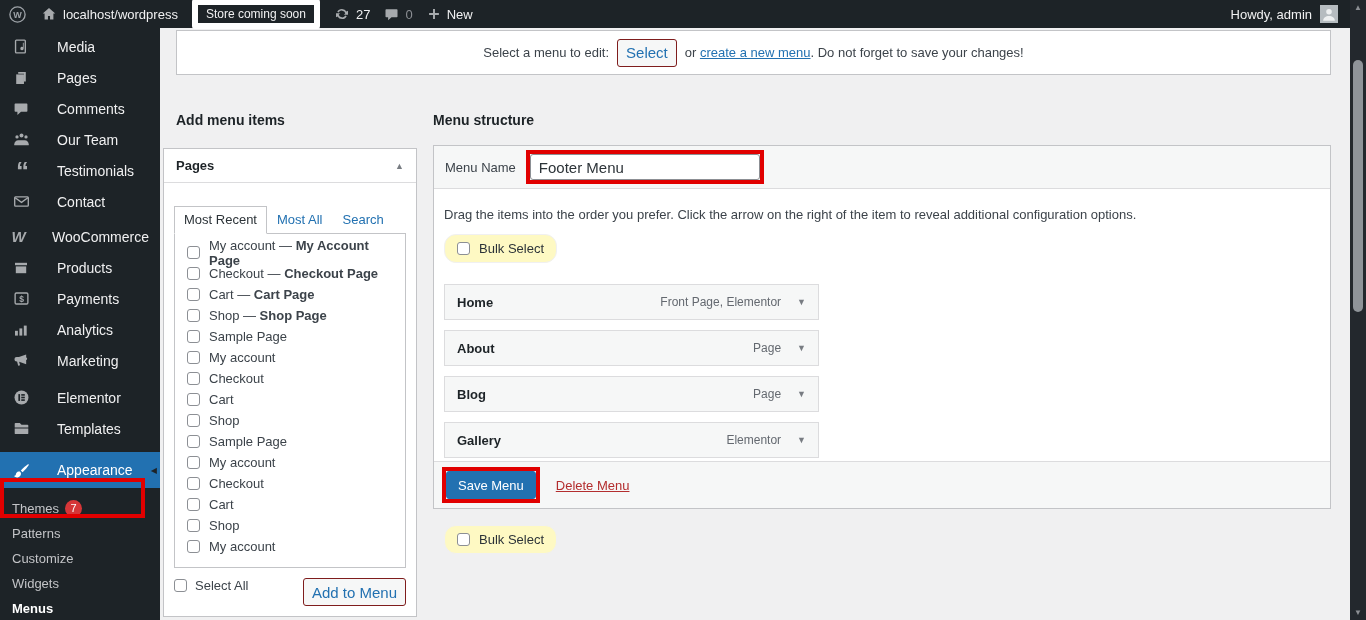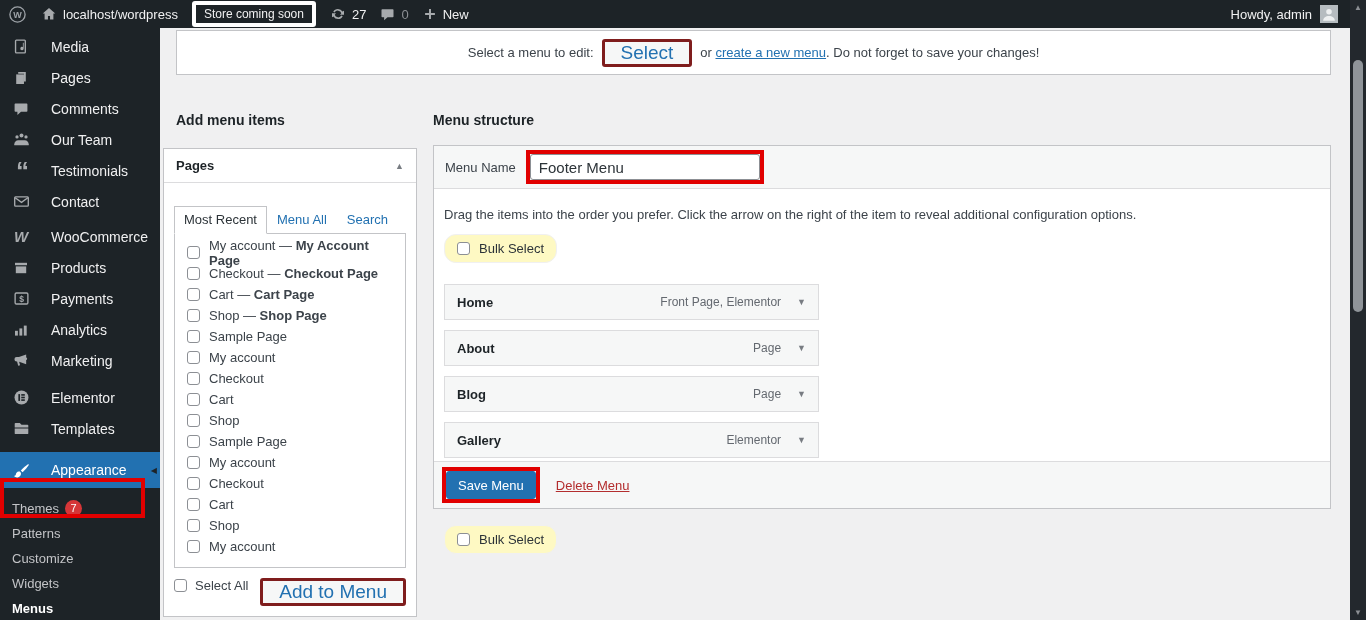--- a/index.html
+++ b/index.html
@@ -5,48 +5,48 @@
   * { margin:0; padding:0; box-sizing:border-box; }
   html,body { background:#f0f0f1; }
   body { font-family:"Liberation Sans",sans-serif; }
   .screen { position:relative; width:1366px; height:620px; overflow:hidden; background:#f0f0f1; font-size:13px; color:#3c434a; }
 
   
   .adminbar { position:absolute; left:0; top:0; width:1350px; height:28px; background:#1d2327; color:#f0f0f1; display:flex; align-items:center; padding:0 12px 0 8px; gap:14px; z-index:6; }
   .ab-item { display:flex; align-items:center; gap:6px; font-size:13px; color:#f0f0f1; }
   .ab-item svg { display:block; }
   .ab-icon { color:#a7aaad; display:flex; }
-  .badge-cs { border:4px solid #ffffff; border-radius:3px; padding:2px 8px; font-size:12px; }
+  .badge-cs { border:6px solid #ffffff; border-radius:3px; padding:2px 8px; font-size:12px; }
   .dim { color:#8c8f94; }
   .ab-right { margin-left:auto; display:flex; align-items:center; gap:8px; }
   .avatar { width:18px; height:18px; display:flex; }
 
   
   .sidebar { position:absolute; left:0; top:28px; width:160px; height:592px; background:#1d2327; padding-top:3px; z-index:5; }
-  .sb-item { height:31px; display:flex; align-items:center; gap:20px; padding:0 11px; font-size:14px; color:#f0f0f1; cursor:pointer; }
+  .sb-item { height:31px; display:flex; align-items:center; gap:26px; padding:0 11px; font-size:14px; color:#f0f0f1; cursor:pointer; }
   .sb-item .icon { width:20px; display:flex; justify-content:center; align-items:center; color:#a7aaad; }
   .sb-item.sep { margin-top:4px; }
   .sb-item.sep2 { margin-top:6px; }
   .sb-item.selected { background:#2271b1; height:36px; margin-top:8px; position:relative; color:#fff; }
   .sb-item.selected .icon { color:#fff; }
   .sb-caret { position:absolute; right:3px; top:14px; color:#1d2327; font-size:8px; }
   .q-ic { font-size:26px; line-height:10px; color:#a7aaad; letter-spacing:-3px; font-weight:bold; height:14px; overflow:visible; }
   .w-ic { font-weight:bold; font-style:italic; font-size:15px; color:#a7aaad; }
   .sb-sub { padding-top:8px; }
   .sb-sub-item { height:25px; line-height:25px; padding:0 12px; color:#c3c4c7; font-size:13px; cursor:pointer; display:flex; align-items:center; gap:6px; }
   .sb-sub-item.current { color:#fff; font-weight:bold; }
   .count-badge { background:#d63638; color:#fff; border-radius:50%; min-width:17px; height:17px; display:inline-flex; align-items:center; justify-content:center; font-size:11px; font-weight:normal; }
 
   
   .content { position:absolute; left:160px; top:28px; width:1190px; height:592px; }
   .selectbar { position:absolute; left:16px; top:2px; width:1155px; height:45px; background:#fff; border:1px solid #c3c4c7; display:flex; align-items:center; padding:0 13px; gap:8px;justify-content:center; }
   .red-wrap { border:4px solid #e10000; display:inline-flex; }
   .dropdown { width:182px; height:29px; background:#fff; border:1px solid #8c8f94; border-radius:3px; display:flex; align-items:center; justify-content:space-between; padding:0 9px; color:#2c3338; cursor:pointer; }
   .chev { width:7px; height:7px; border-right:1.5px solid #50575e; border-bottom:1.5px solid #50575e; transform:rotate(45deg); margin-top:-3px; }
-  .btn-secondary { height:28px; padding:0 16px; background:#f6f7f7; border:3px solid #7f1d1d; border-radius:3px; color:#2271b1; font-size:19px; display:inline-flex; align-items:center; cursor:pointer; font-family:inherit; }
+  .btn-secondary { height:28px; padding:0 8px; background:#f6f7f7; border:1px solid #7f1d1d; border-radius:3px; color:#2271b1; font-size:15px; display:inline-flex; align-items:center; cursor:pointer; font-family:inherit; }
   .btn-primary { height:28px; padding:0 11px; background:#2271b1; border:1px solid #2271b1; border-radius:3px; color:#fff; font-size:13px; display:inline-flex; align-items:center; cursor:pointer; font-family:inherit; }
   a.link { color:#2271b1; text-decoration:underline; cursor:pointer; }
   .section-h { position:absolute; font-size:14px; font-weight:bold; color:#1d2327; }
   .h-add { left:16px; top:84px; }
   .h-struct { left:273px; top:84px; }
 
   
   .pages-panel { position:absolute; left:3px; top:120px; width:254px; height:469px; background:#fff; border:1px solid #c3c4c7; }
   .pp-header { height:34px; display:flex; align-items:center; justify-content:space-between; padding:0 12px; border-bottom:1px solid #dcdcde; font-weight:bold; color:#1d2327; cursor:pointer; }
   .pp-toggle { color:#787c82; font-size:9px; }
@@ -306,21 +306,21 @@
     <div class="section-h h-struct">Menu structure</div>
 
     <div class="pages-panel">
       <div class="pp-header">
         <span>Pages</span>
         <span class="pp-toggle">▲</span>
       </div>
       <div class="pp-body">
         <div class="tabs">
           <span class="tab-active">Most Recent</span>
-          <a class="tab-link">Menu All</a>
+          <a class="tab-link">Most All</a>
           <a class="tab-link">Search</a>
         </div>
         <div class="pg-list">
 
             <label class="pg-item">
               <span class="cb"></span>
               <span><span>My account — </span><b>My Account Page</b></span>
             </label>
 
             <label class="pg-item">

